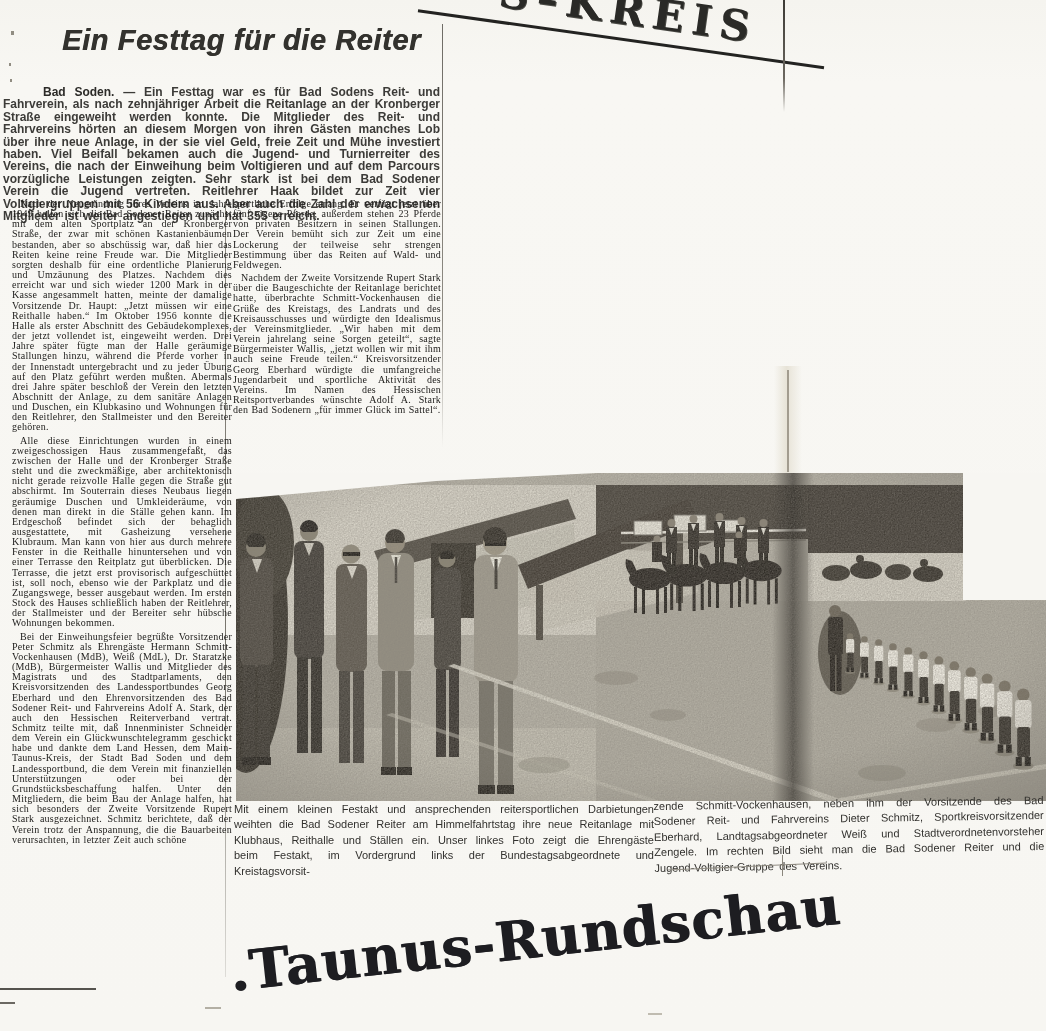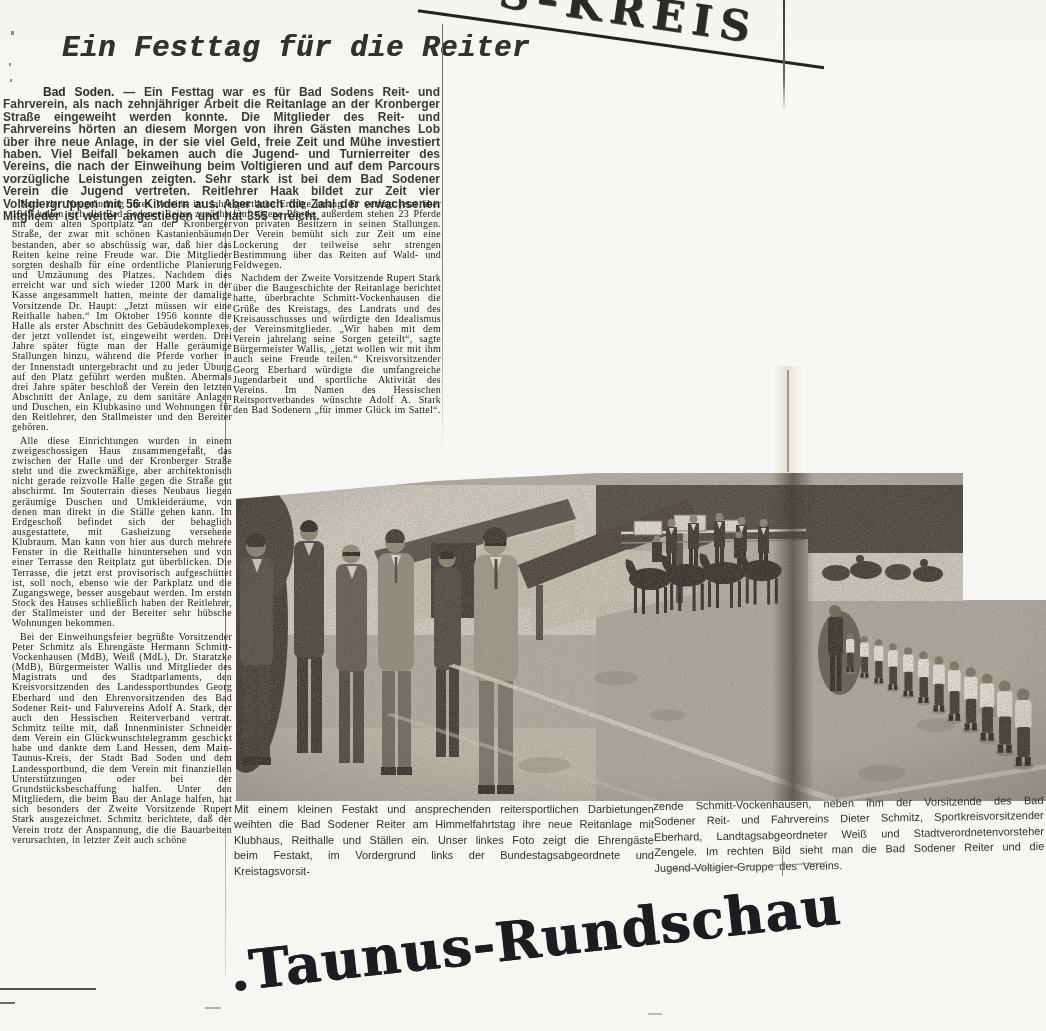--- a/index.html
+++ b/index.html
@@ -4,22 +4,22 @@
 <style>
   html,body{margin:0;padding:0;}
   body{
     width:1046px;height:1031px;overflow:hidden;position:relative;
     background:#f7f6f2;
     font-family:"Liberation Serif",serif;
   }
   .page{position:absolute;left:0;top:0;width:1046px;height:1031px;overflow:hidden;
     background:linear-gradient(180deg,#f5f4ef 0%,#f8f7f3 8%,#f7f6f2 100%);}
   
-  .headline{position:absolute;left:62px;top:32px;margin:0;white-space:nowrap;
-    font-family:Liberation Mono, monospace;font-style:italic;font-weight:bold;
+  .headline{position:absolute;left:62px;top:24px;margin:0;white-space:nowrap;
+    font-family:Liberation Sans, sans-serif;font-style:italic;font-weight:bold;
     font-size:29px;letter-spacing:0.6px;color:#33322e;text-shadow:0.5px 0 #33322e;}
   .subheadline{position:absolute;left:70px;top:57px;margin:0;white-space:nowrap;
     font-family:"Liberation Sans",sans-serif;font-style:italic;font-weight:bold;
     font-size:17.5px;letter-spacing:0.2px;color:#31302c;}
   .lead{position:absolute;left:3px;top:86px;width:437px;margin:0;
     font-family:"Liberation Sans",sans-serif;font-weight:bold;
     font-size:12px;line-height:12.4px;text-align:justify;color:#3c3b38;
     word-spacing:1.5px;}
   .lead .dateline{color:#2b2a27;padding-left:40px;}
   

